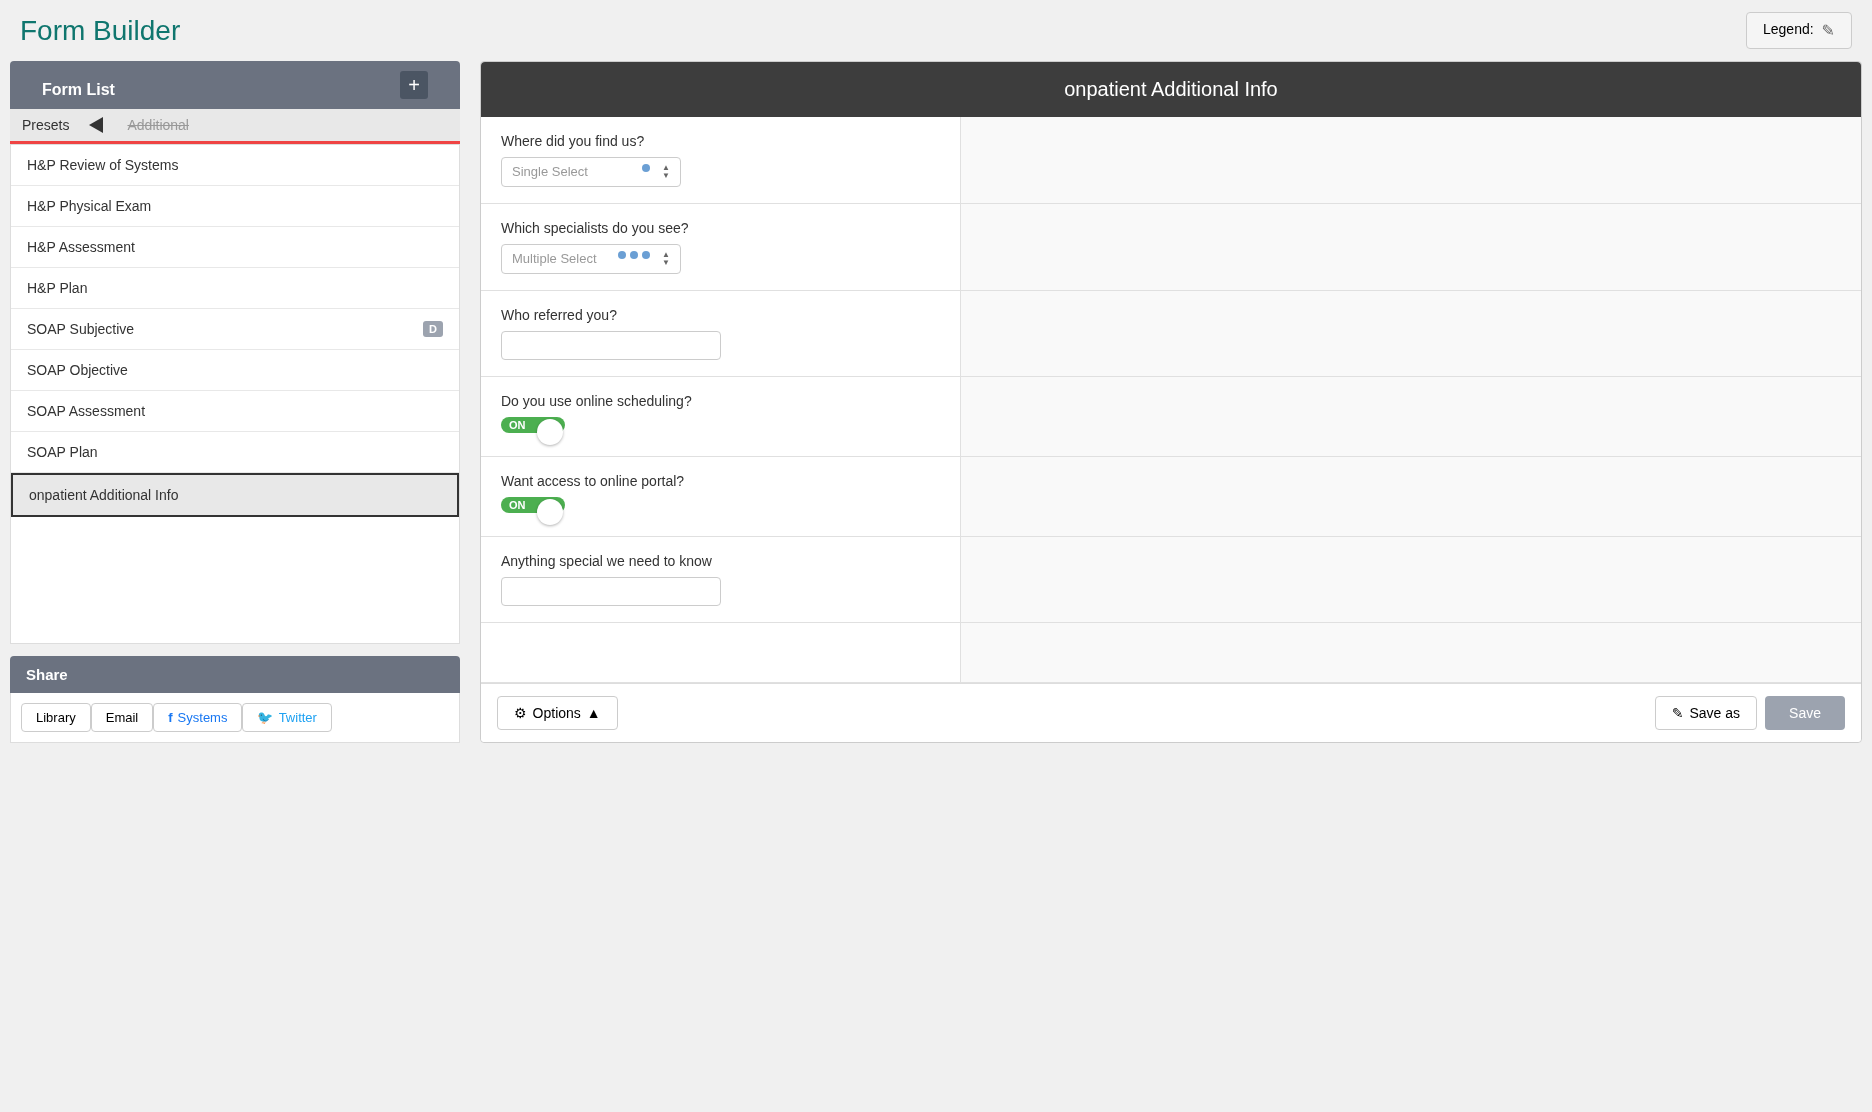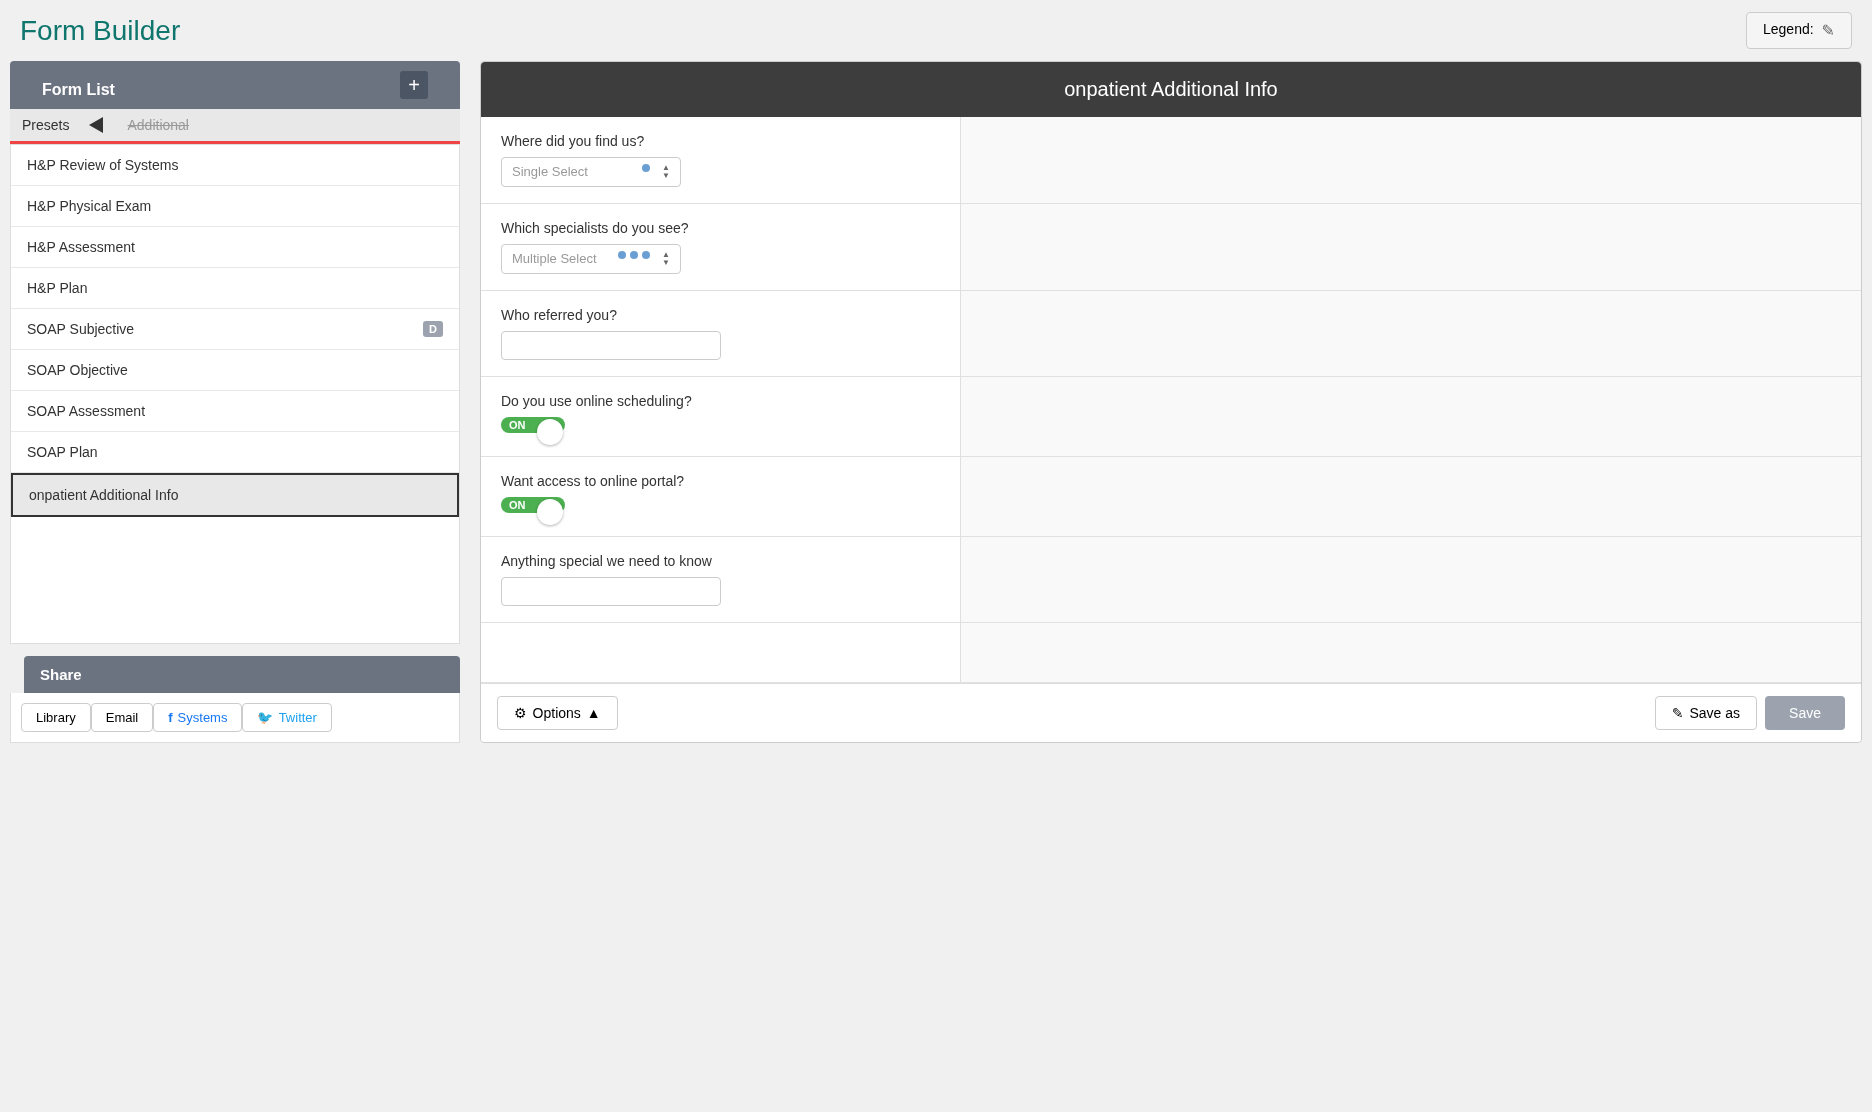--- a/index.html
+++ b/index.html
@@ -29,21 +29,21 @@
     .arrow-left { width: 0; height: 0; border-top: 8px solid transparent; border-bottom: 8px solid transparent; border-right: 14px solid #333; margin-right: 4px; }
     .strikethrough-text { text-decoration: line-through; color: #999; font-size: 14px; }
 
     .form-list { background: white; flex: 1; border: 1px solid #ddd; }
     .form-item { padding: 12px 16px; border-bottom: 1px solid #e8e8e8; cursor: pointer; display: flex; align-items: center; justify-content: space-between; }
     .form-item.active { background: #e8e8e8; border: 2px solid #333; }
     .form-item.selected-border { border: 2px solid #333; }
     .draft-badge { background: #9ca3af; color: white; padding: 2px 6px; border-radius: 3px; font-size: 11px; font-weight: 600; }
 
     
-    .share-section { background: #6b7280; color: white; padding: 10px 16px; margin-top: 4px; border-radius: 4px 4px 0 0; margin-left: 14px; }
+    .share-section { background: #6b7280; color: white; padding: 10px 16px; margin-top: 4px; border-radius: 4px 4px 0 0; }
     .share-title { font-size: 15px; font-weight: 600; }
     .share-buttons { display: flex; padding: 10px; background: white; border: 1px solid #ddd; border-top: none; }
     .share-btn { padding: 6px 14px; border: 1px solid #ccc; border-radius: 4px; background: white; cursor: pointer; font-size: 13px; display: flex; align-items: center; gap: 5px; }
     .fb-btn { color: #1877f2; }
     .twitter-btn { color: #1da1f2; }
 
     
     .content-area { flex: 1; margin-left: 20px; display: flex; flex-direction: column; background: white; border: 1px solid #ccc; border-radius: 4px; }
 
     .content-header { background: #3d3d3d; color: white; text-align: center; padding: 16px; font-size: 20px; border-radius: 4px 4px 0 0; }

